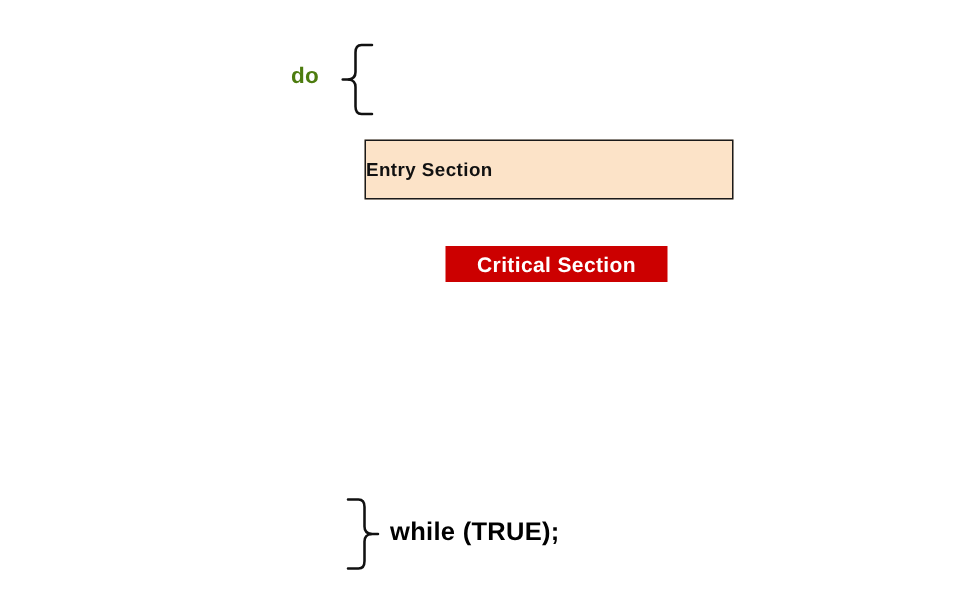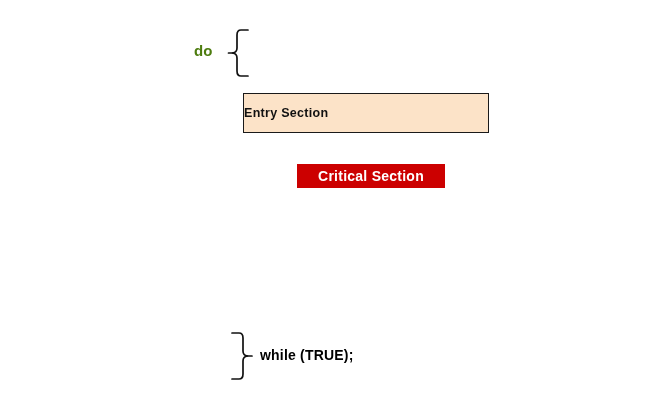--- a/index.html
+++ b/index.html
@@ -77,21 +77,21 @@
   }
   .hl-remainder {
     background: #000000;
   }
 
   
   .while-label {
     position: absolute;
     left: 260px;
     top: 346px;
-    font-size: 14px;
+    font-size: 17px;
     font-weight: bold;
     color: #000000;
     letter-spacing: 0.2px;
     line-height: 18px;
     white-space: nowrap;
   }
 </style>
 </head>
 <body>
 

